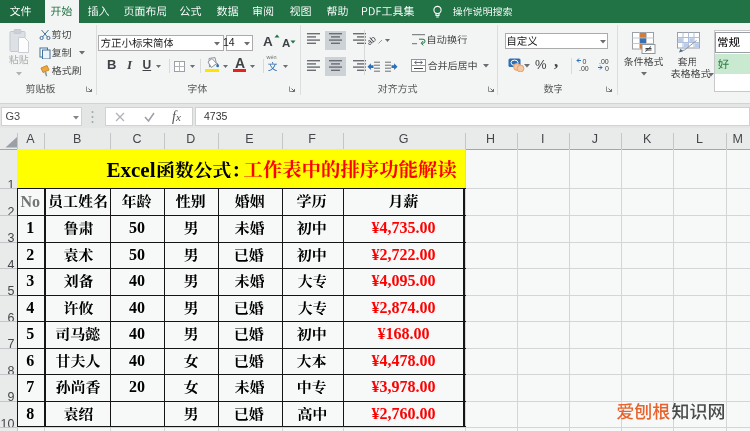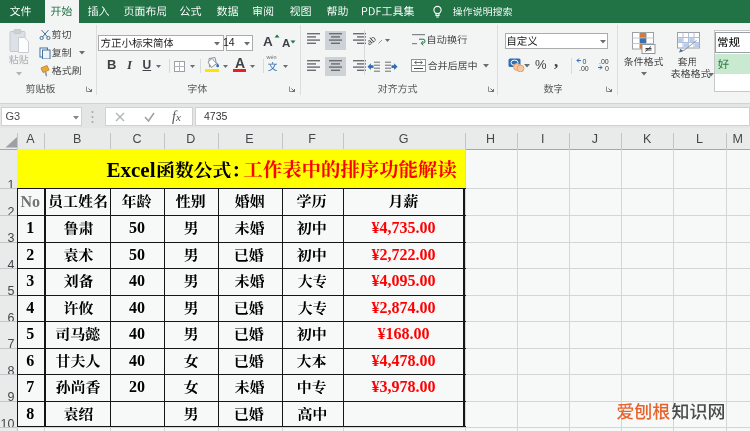--- a/index.html
+++ b/index.html
@@ -954,20 +954,21 @@
         <use href="#gs5df2" x="-8.6"></use>
         <use href="#gs5a5a" x="91.4"></use>
       </g>
     </svg>
     <svg style="position:absolute;left:297.68px;top:406.68px" width="28.65" height="14.14" viewBox="0 -12.79 28.65 14.14">
       <g fill="#000" transform="scale(0.1500)">
         <use href="#gs9ad8" x="-4.1"></use>
         <use href="#gs4e2d" x="95.9"></use>
       </g>
     </svg>
+    <div style="position:absolute;left:342.5px;top:400.25px;width:122px;height:27px;display:flex;align-items:center;justify-content:center;font:bold 16px Liberation Serif;color:#fe0000">¥2,760.00</div>
     <svg style="position:absolute;left:617px;top:403.12px" width="52.78" height="16.76" viewBox="0 -15.23 52.78 16.76">
       <g fill="#e8622b" transform="scale(0.1800)">
         <use href="#gm7231" x="-3.8"></use>
         <use href="#gm5228" x="96.2"></use>
         <use href="#gm6839" x="196.2"></use>
       </g>
     </svg>
     <svg style="position:absolute;left:671.5px;top:403.16px" width="52.09" height="16.69" viewBox="0 -15.19 52.09 16.69">
       <g fill="#4a4a4a" transform="scale(0.1800)">
         <use href="#gm77e5" x="-2.6"></use>

